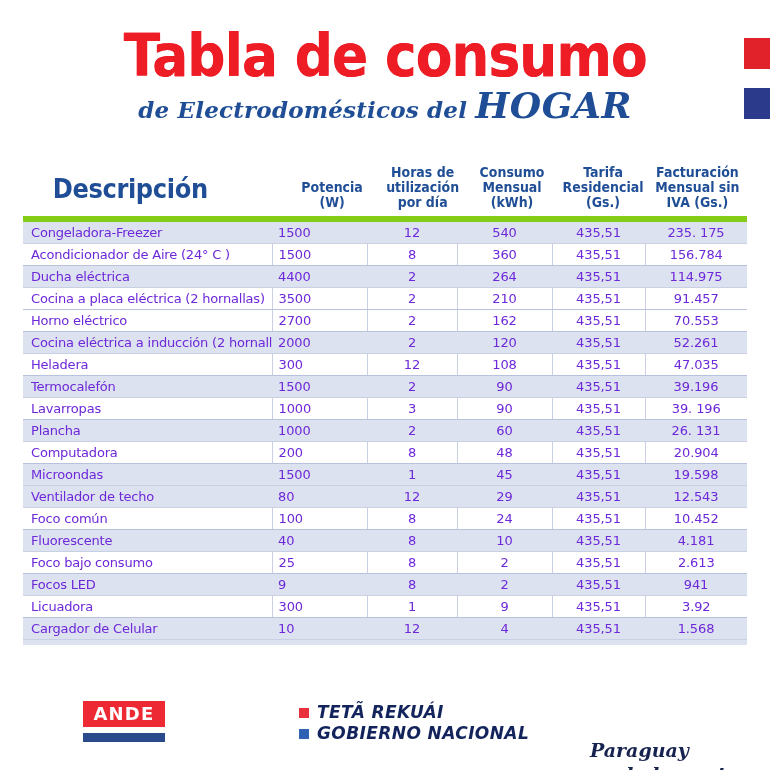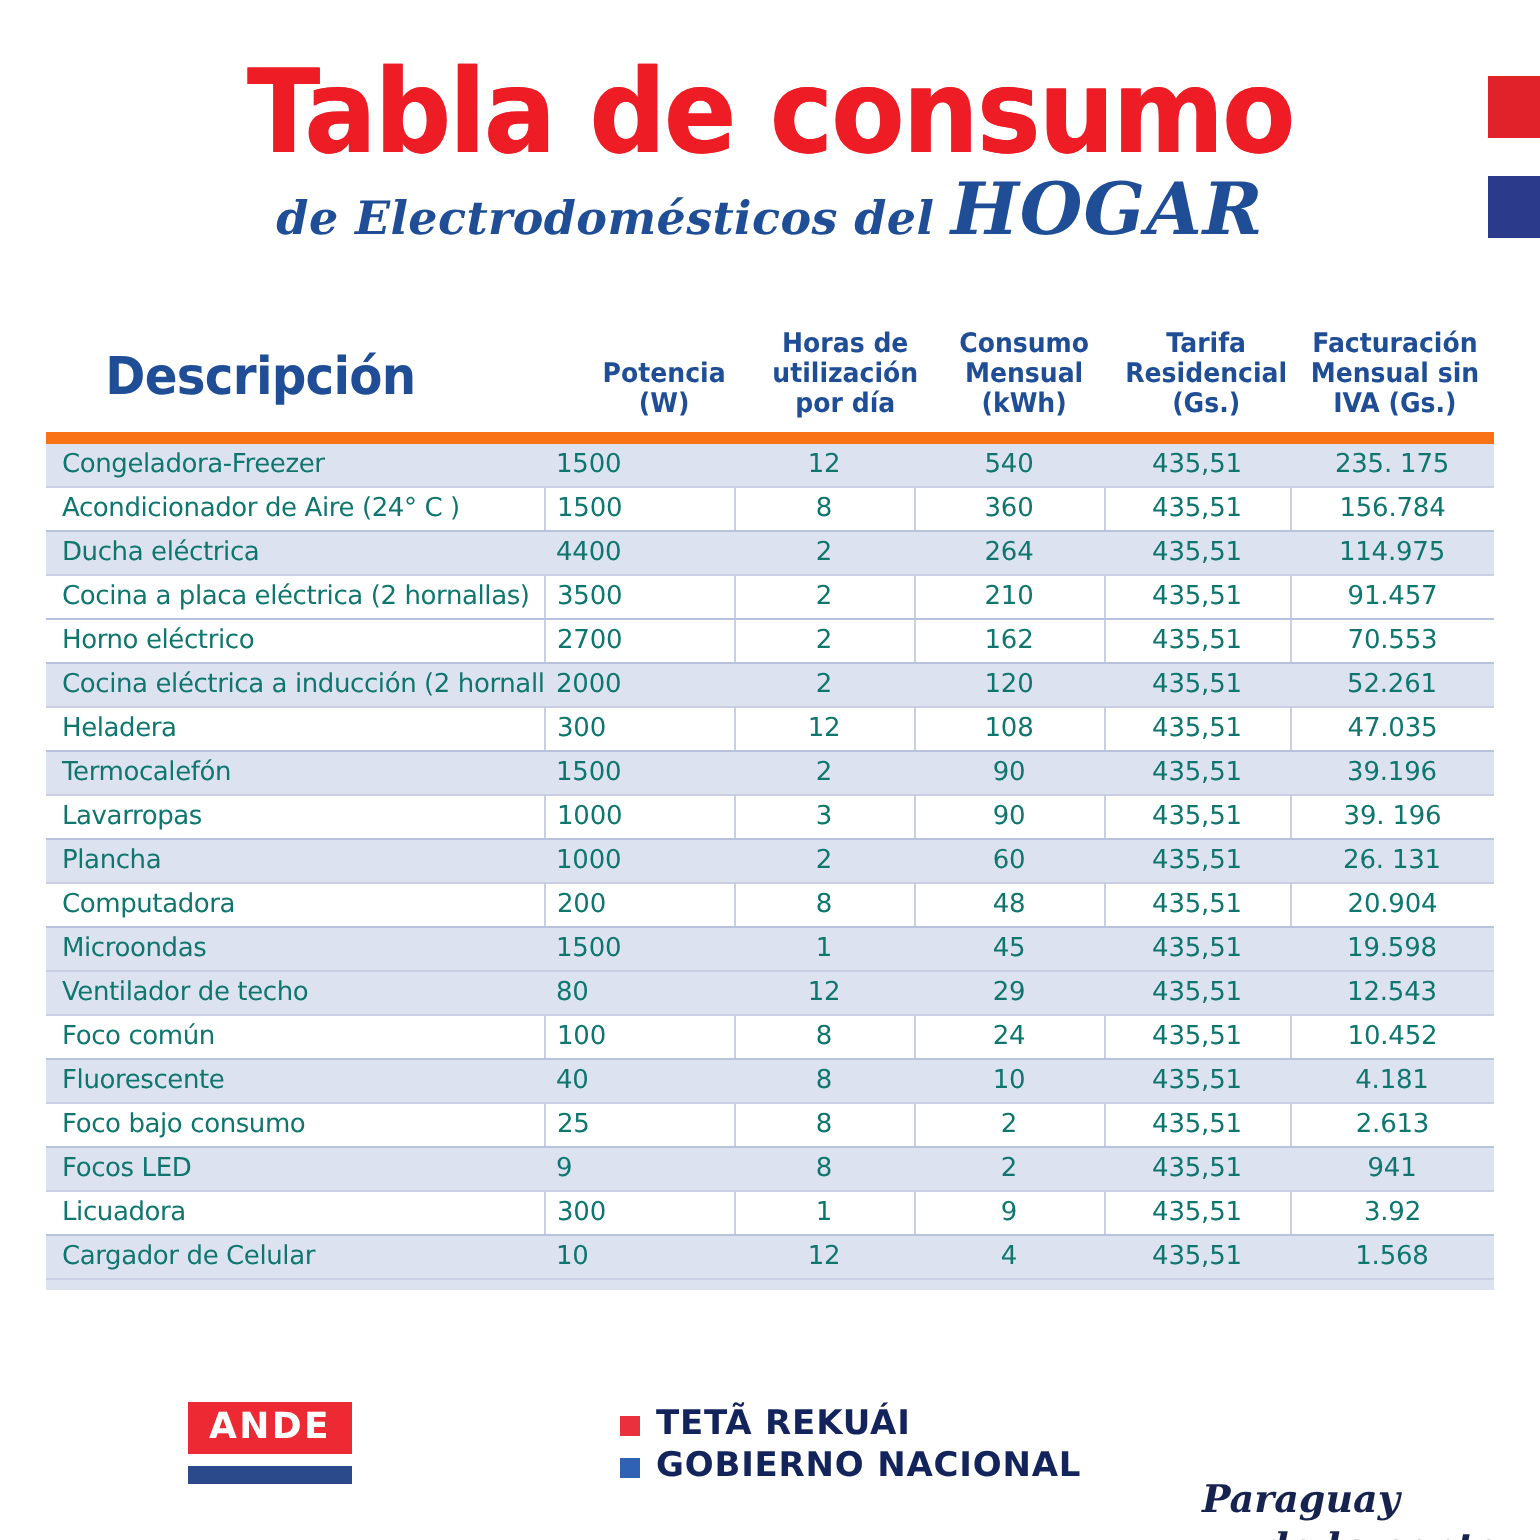--- a/index.html
+++ b/index.html
@@ -102,22 +102,22 @@
   .c-tar   { width: 93px;  }
   .c-fact  { width: 102px; }
 
   
   table.grid {
     width: 724px;
     border-collapse: collapse;
     table-layout: fixed;
     font-family: "DejaVu Sans", sans-serif;
     font-size: 13px;
-    color: #0f766e;
-    border-top: 6px solid #f97316;
+    color: #6d28d9;
+    border-top: 6px solid #84cc16;
   }
   table.grid td {
     height: 21px;
     padding: 0 6px;
     white-space: nowrap;
     overflow: hidden;
     transform: scaleX(1);
   }
   table.grid td.name {
     text-align: left;
@@ -140,21 +140,21 @@
   table.grid tr.odd td { border-bottom: 1px solid #c9d0e4; }
   .table-bottom-bar {
     width: 724px;
     height: 5px;
     background: #dde2f0;
   }
 
   
   .footer {
     position: absolute;
-    left: 16px;
+    left: 5px;
     top: 690px;
     width: 744px;
     height: 80px;
   }
   .ande-logo {
     position: absolute;
     left: 78px;
     top: 11px;
     width: 82px;
   }
@@ -174,20 +174,21 @@
     height: 9px;
     margin-top: 6px;
   }
   .teta {
     position: absolute;
     left: 294px;
     top: 13px;
     display: flex;
     flex-direction: column;
     gap: 2px;
+    font-style: italic;
   }
   .teta .line {
     display: flex;
     align-items: center;
     gap: 8px;
   }
   .teta .dot {
     width: 10px;
     height: 10px;
     flex: 0 0 10px;

